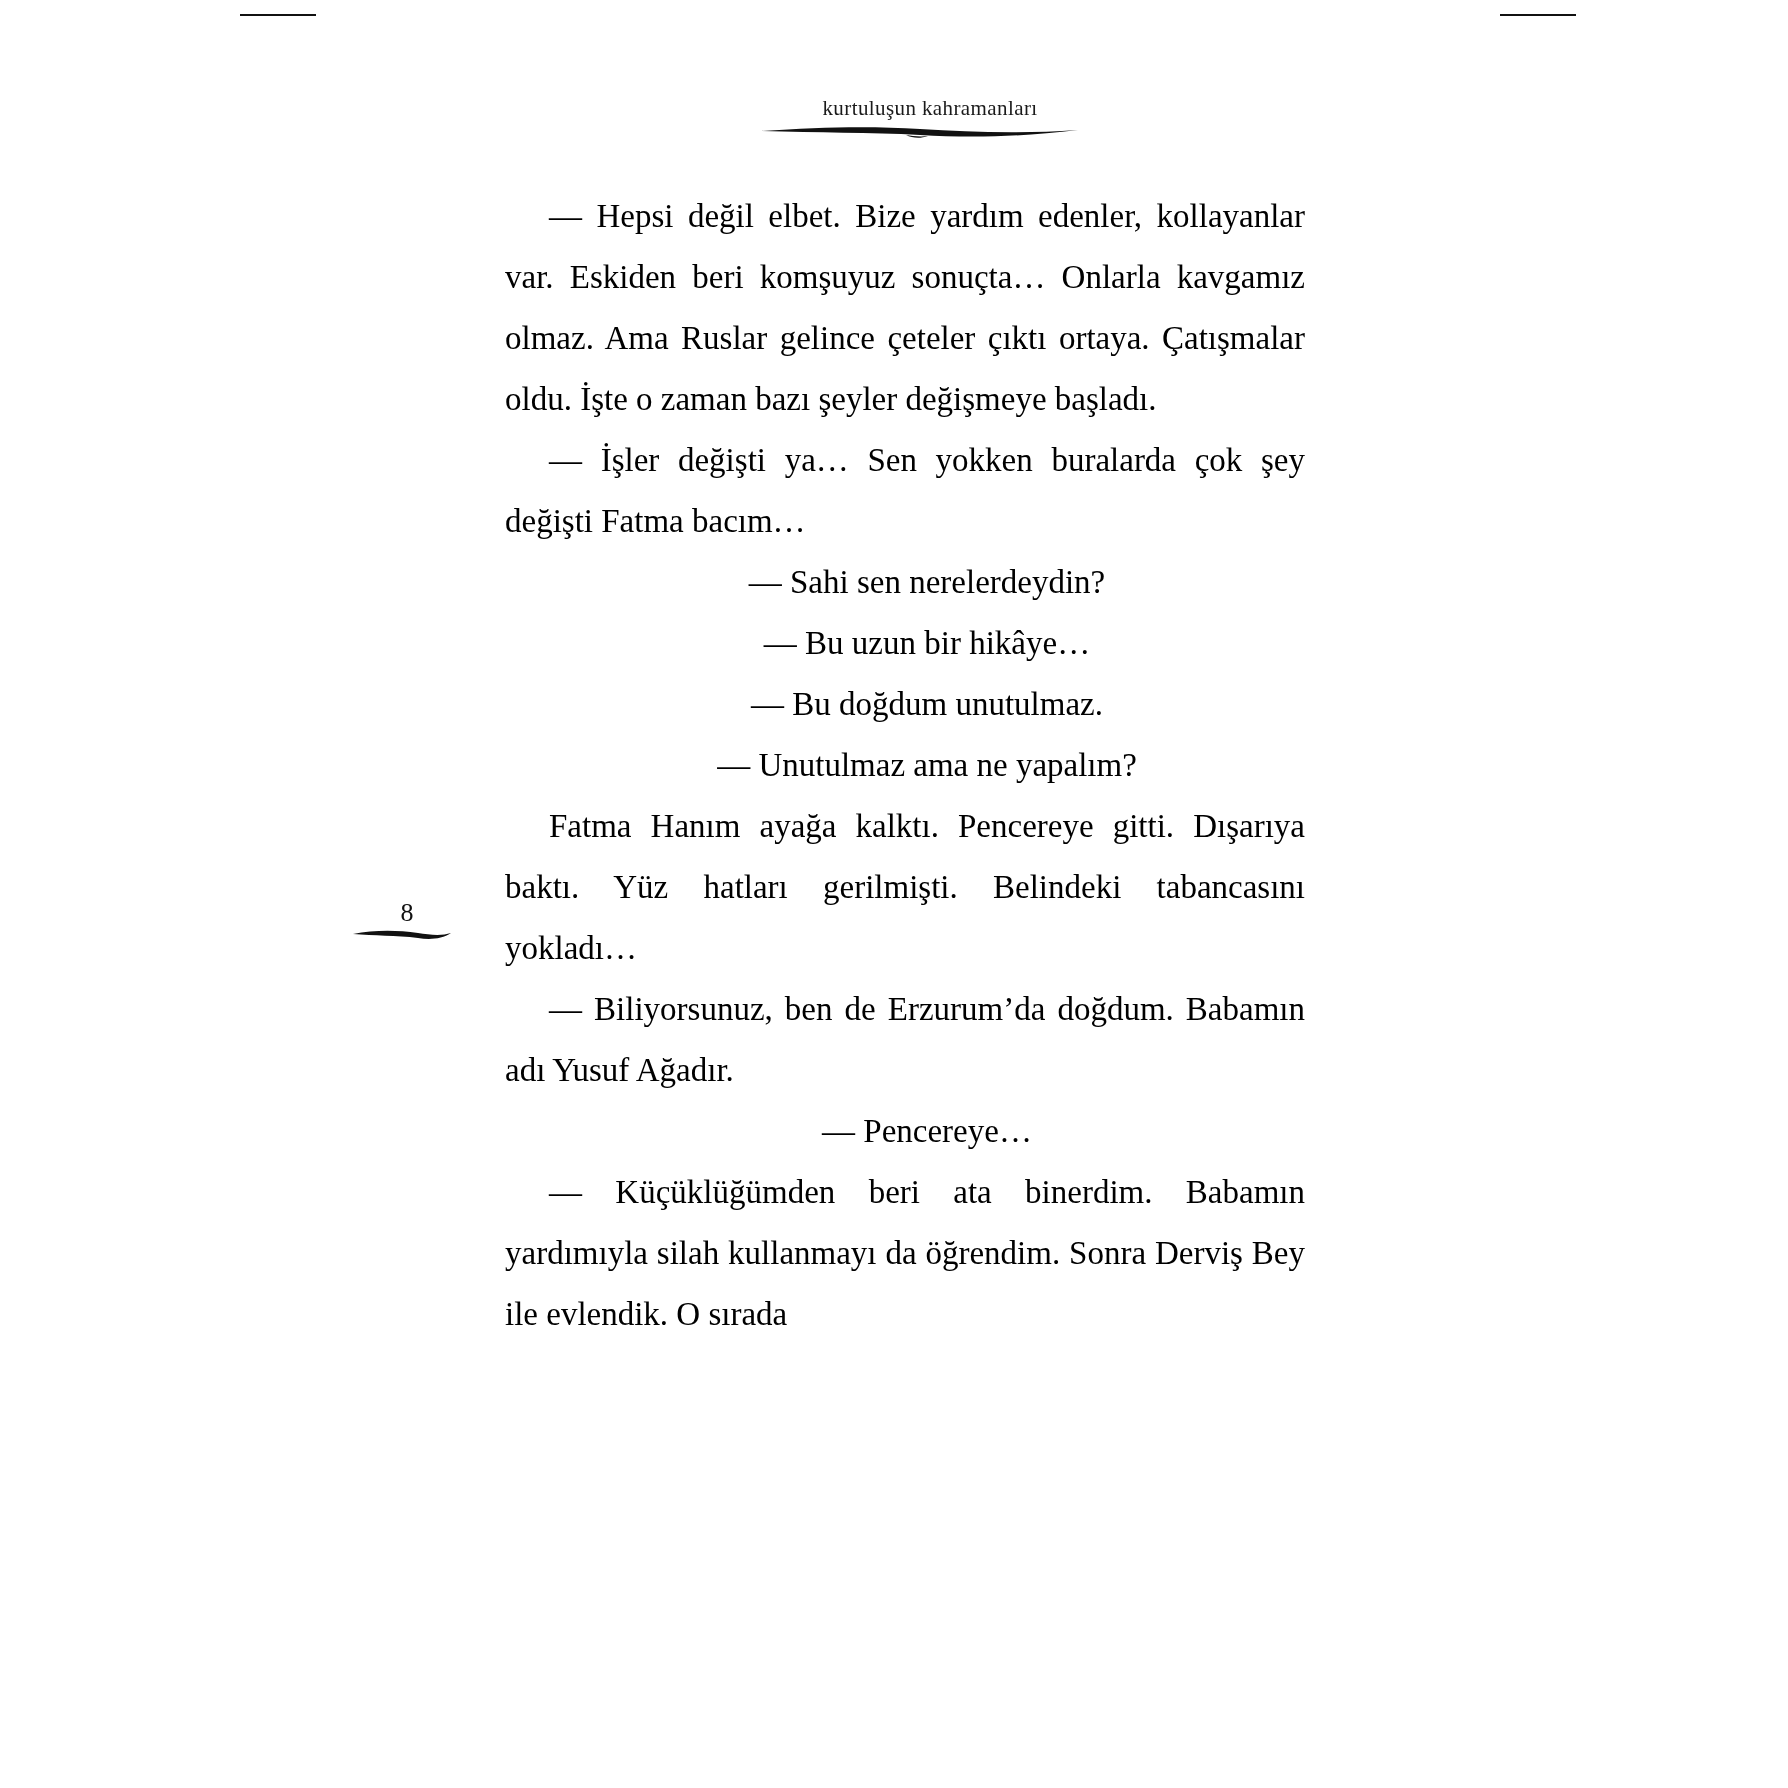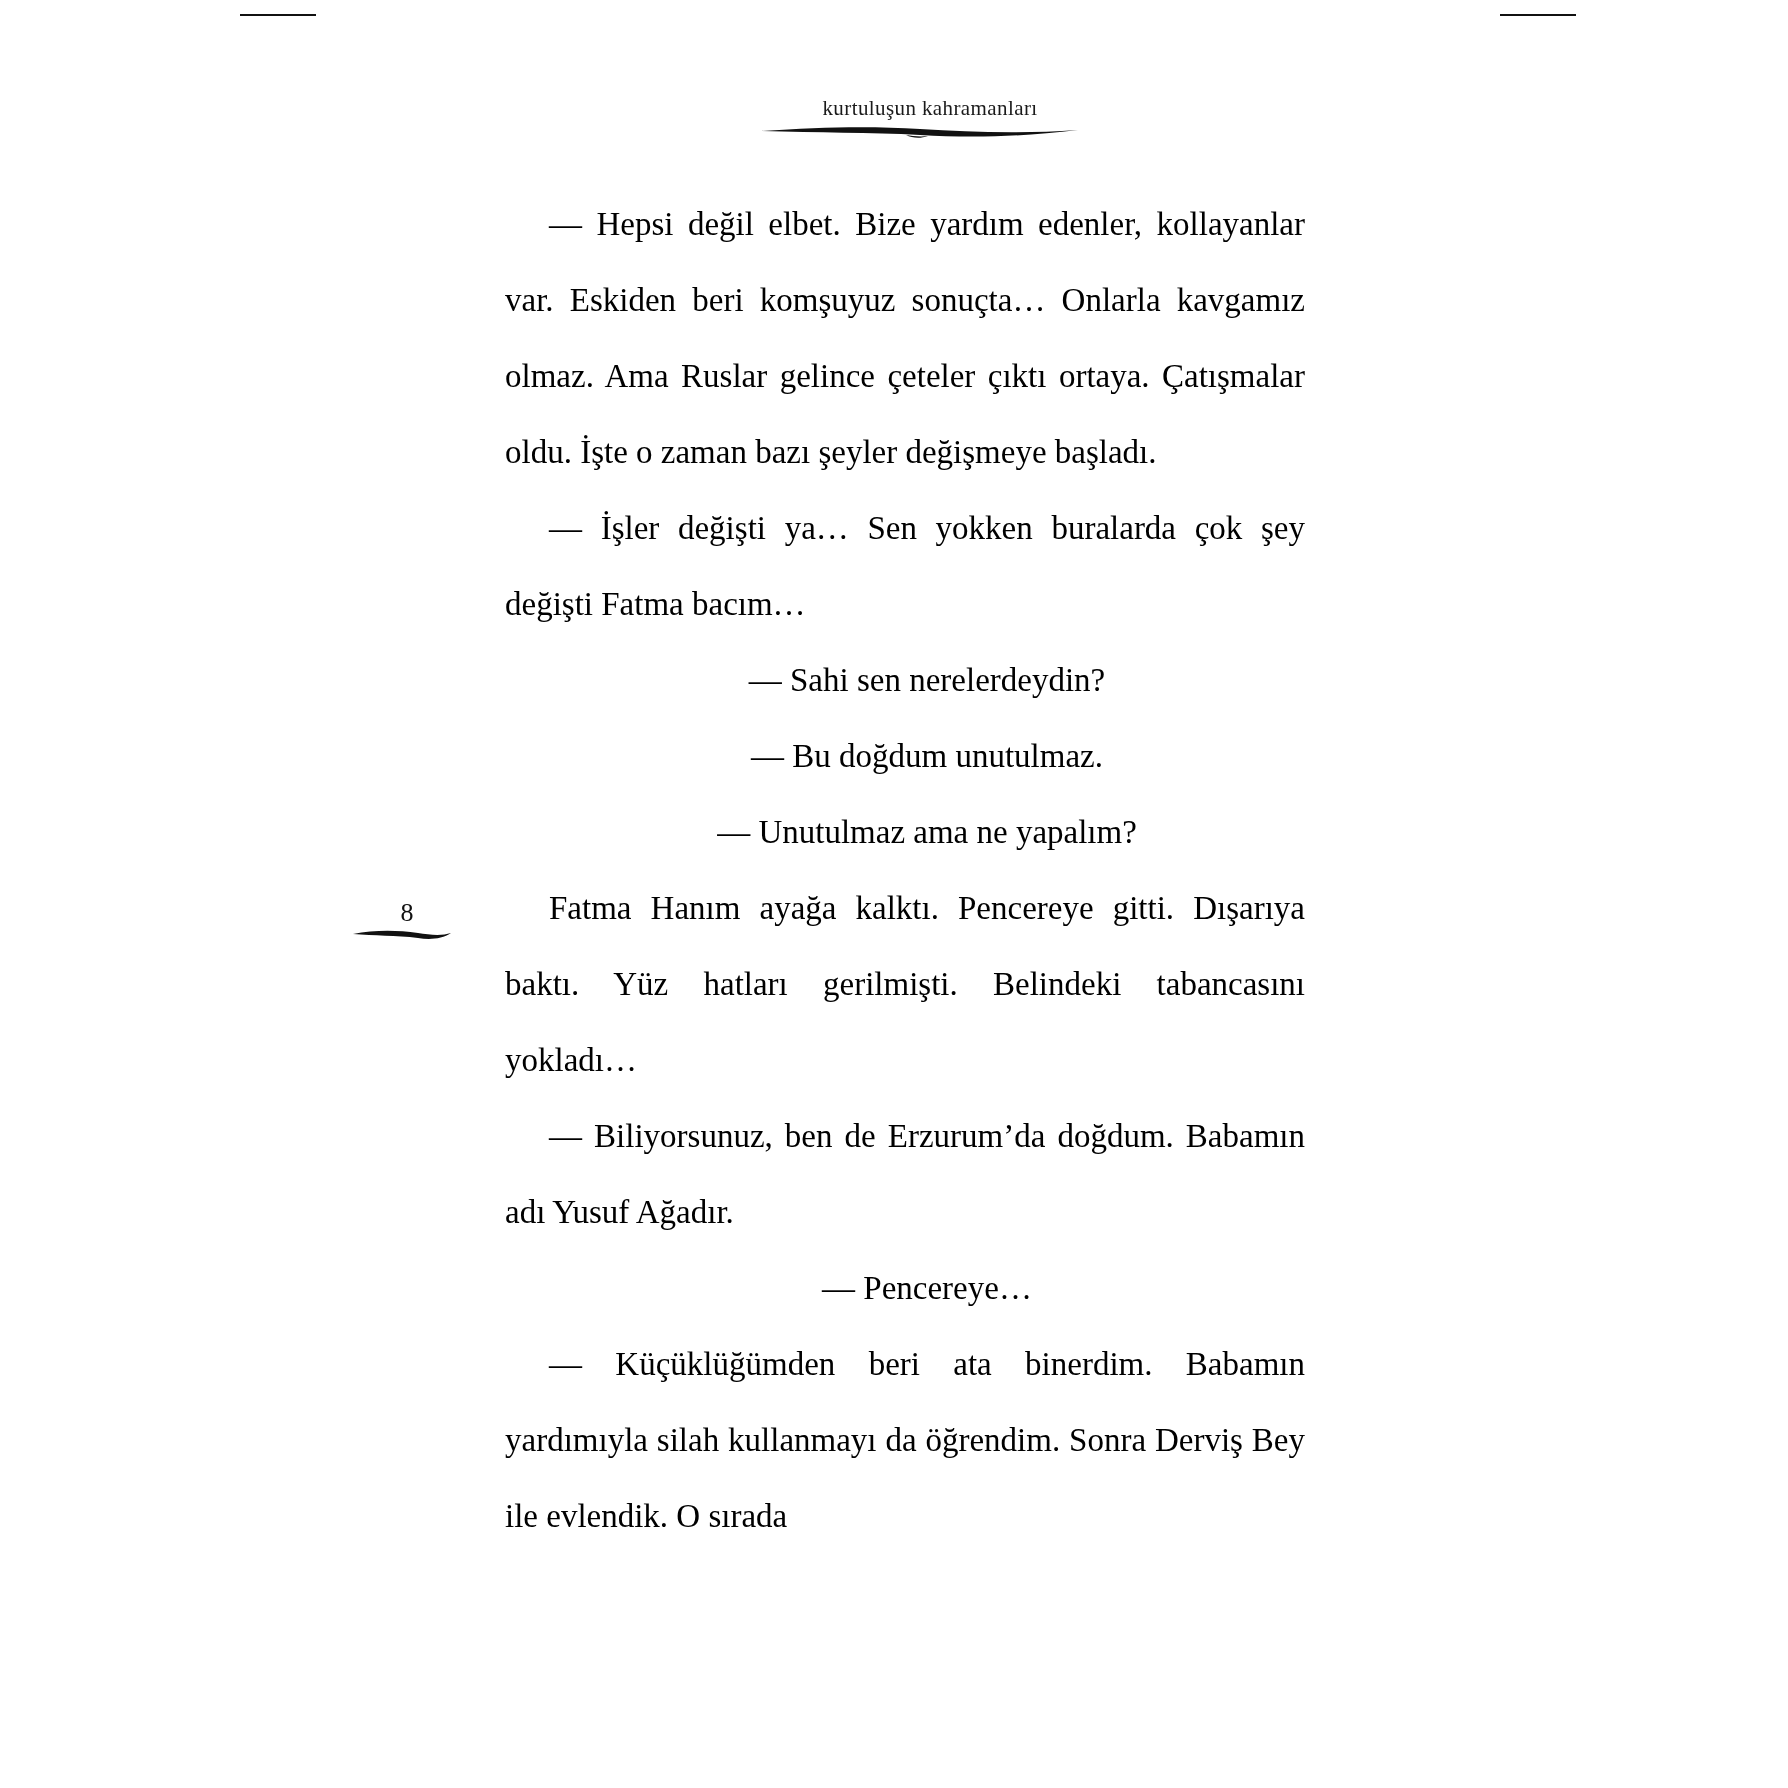--- a/index.html
+++ b/index.html
@@ -79,21 +79,21 @@
 
   
   .text-block {
     position: absolute;
     left: 505px;
     top: 186px;
     width: 800px;
   }
   .para {
     font-size: 33px;
-    line-height: 76px;
+    line-height: 61px;
     text-align: justify;
     text-justify: inter-word;
     margin: 0 0 0 0;
     text-indent: 44px;
     color: #000;
     hyphens: manual;
   }
   .para.short {
     text-align: center;
   }
@@ -122,20 +122,21 @@
       <svg width="100" height="12" viewBox="0 0 100 12" xmlns="http://www.w3.org/2000/svg">
         <path d="M1,5 C22,1 44,1 66,4 C78,6 90,7 99,4 C90,10 78,11 66,9 C44,6 22,7 1,5 Z" fill="#111"></path>
       </svg>
     </div>
   </div>
 
   <div class="text-block">
     <p class="para">— Hepsi değil elbet. Bize yardım edenler, kollayanlar var. Eskiden beri komşuyuz sonuçta… Onlarla kavgamız olmaz. Ama Ruslar gelince çeteler çıktı ortaya. Çatışmalar oldu. İşte o zaman bazı şeyler değişmeye başladı.</p>
     <p class="para">— İşler değişti ya… Sen yokken buralarda çok şey değişti Fatma bacım…</p>
     <p class="para short">— Sahi sen nerelerdeydin?</p>
+    <p class="para short">— Bu uzun bir hikâye…</p>
     <p class="para short">— Bu doğdum unutulmaz.</p>
     <p class="para short">— Unutulmaz ama ne yapalım?</p>
     <p class="para">Fatma Hanım ayağa kalktı. Pencereye gitti. Dışarıya baktı. Yüz hatları gerilmişti. Belindeki tabancasını yokladı…</p>
     <p class="para">— Biliyorsunuz, ben de Erzurum’da doğdum. Babamın adı Yusuf Ağadır.</p>
     <p class="para short">— Pencereye…</p>
     <p class="para">— Küçüklüğümden beri ata binerdim. Babamın yardımıyla silah kullanmayı da öğrendim. Sonra Derviş Bey ile evlendik. O sırada</p>
   </div>
 
 </div>
 

